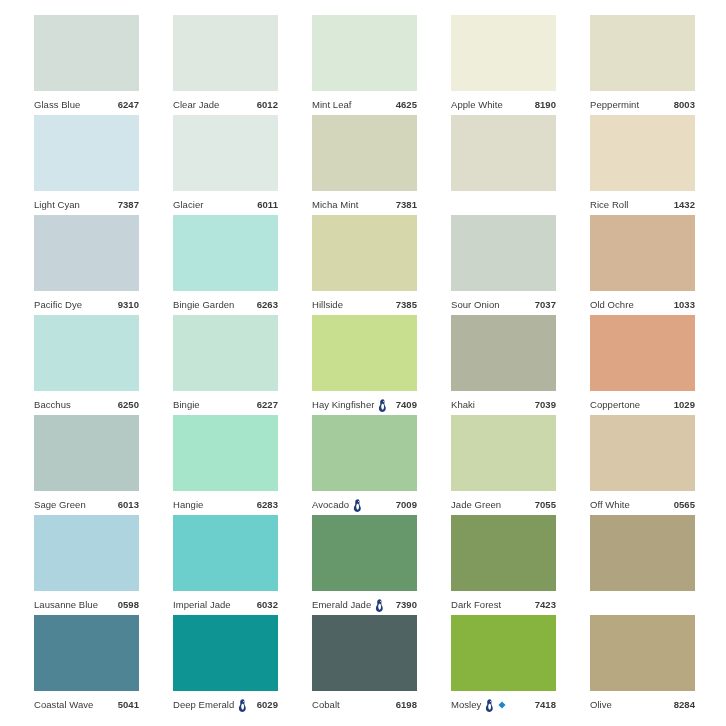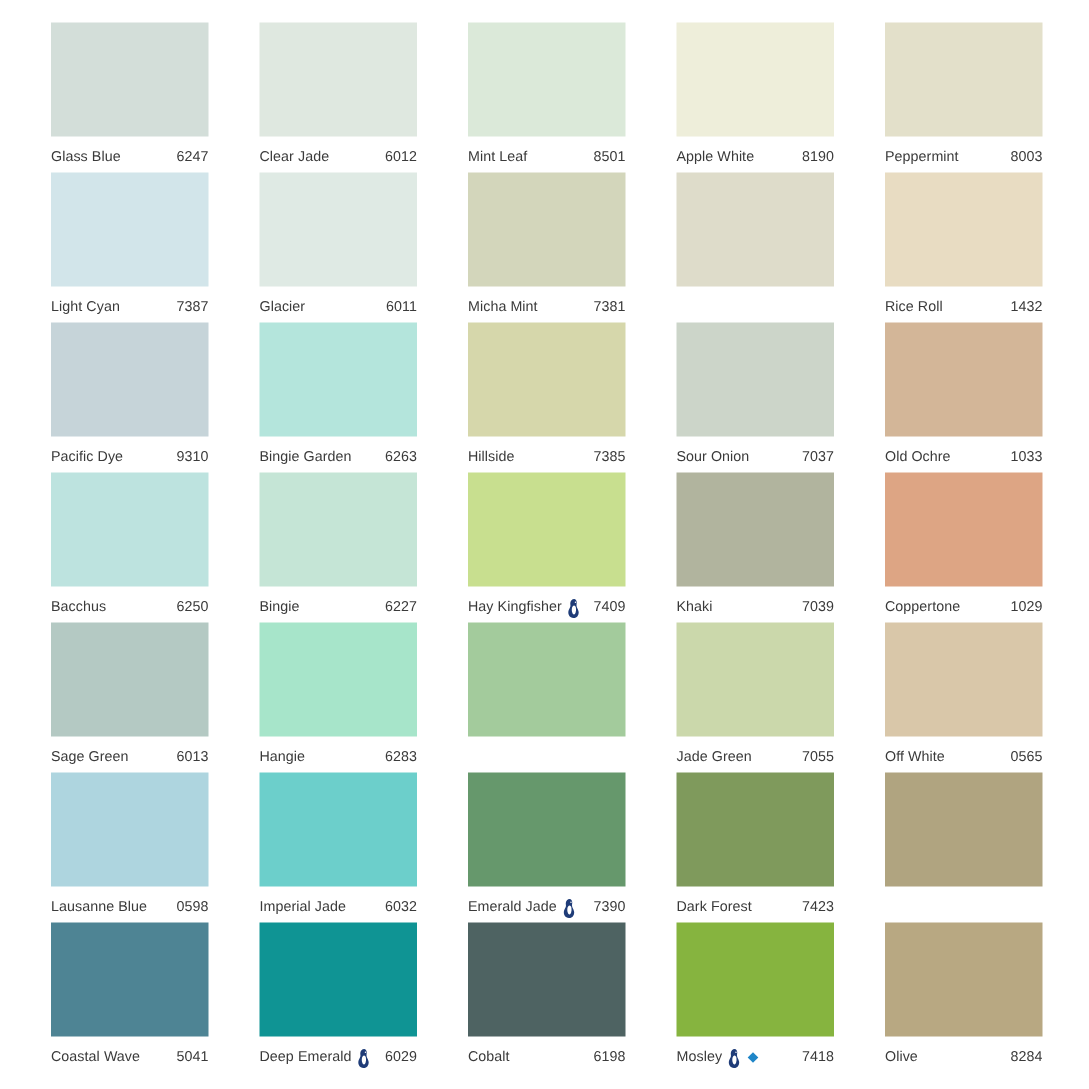--- a/index.html
+++ b/index.html
@@ -56,20 +56,21 @@
     color:#3a3a3a;
     letter-spacing:0.05px;
     line-height:1;
   }
   .swatch-code{
     font-size:9.5px;
     color:#3a3a3a;
     letter-spacing:0.05px;
     line-height:1;
     text-align:center;
+    font-weight:bold;
   }
   .penguin-icon{
     display:inline-block;
     width:9px;
     height:13px;
     margin-left:2px;
     vertical-align:middle;
     flex:0 0 auto;
   }
   .penguin-icon svg{display:block;}
@@ -104,21 +105,21 @@
         </div>
         <span class="swatch-code">6012</span>
       </div>
     </div>
     <div class="swatch-cell">
       <div class="swatch-chip" style="background-color: rgb(219, 233, 217);"></div>
       <div class="swatch-caption">
         <div class="swatch-name-wrap">
           <span class="swatch-name">Mint Leaf</span>
         </div>
-        <span class="swatch-code">8501</span>
+        <span class="swatch-code">4625</span>
       </div>
     </div>
     <div class="swatch-cell">
       <div class="swatch-chip" style="background-color: rgb(238, 238, 218);"></div>
       <div class="swatch-caption">
         <div class="swatch-name-wrap">
           <span class="swatch-name">Apple White</span>
         </div>
         <span class="swatch-code">8190</span>
       </div>
@@ -281,20 +282,33 @@
       <div class="swatch-chip" style="background-color: rgb(167, 229, 202);"></div>
       <div class="swatch-caption">
         <div class="swatch-name-wrap">
           <span class="swatch-name">Hangie</span>
         </div>
         <span class="swatch-code">6283</span>
       </div>
     </div>
     <div class="swatch-cell">
       <div class="swatch-chip" style="background-color: rgb(163, 203, 156);"></div>
+      <div class="swatch-caption">
+        <div class="swatch-name-wrap">
+          <span class="swatch-name">Avocado</span>
+          <span class="penguin-icon">
+            <svg viewBox="0 0 18 26" width="9" height="13" aria-hidden="true">
+              <path fill="#1f3c78" d="M9.6 0.6c-2.9 0-5.0 2.3-5.2 5.3-0.1 1.6 0.2 2.6 0.2 3.9 0 1.9-1.3 3.4-2.1 5.2-0.9 2.0-1.0 4.2-0.3 6.3 0.5 1.6 1.6 3.0 3.0 3.8 1.2 0.7 2.6 0.9 3.9 0.8 1.9-0.1 3.7-0.9 4.9-2.4 1.3-1.6 1.8-3.8 1.5-5.8-0.3-2.1-1.4-3.9-2.2-5.8-0.5-1.2-0.7-2.3-0.6-3.6 0.1-1.2 0.4-2.2 0.3-3.4C12.8 2.4 11.5 0.6 9.6 0.6z"></path>
+              <path fill="#ffffff" d="M9.4 9.3c1.2 0 2.2 1.3 2.5 3.0 0.4 2.1 0.2 4.5-0.4 6.5-0.4 1.3-1.1 2.4-2.1 2.5-1.0 0.1-1.8-0.9-2.3-2.2-0.8-2.1-0.9-4.7-0.4-6.7C7.1 10.6 8.2 9.3 9.4 9.3z"></path>
+              <circle fill="#ffffff" cx="11.3" cy="5.0" r="1.0"></circle>
+            </svg>
+          </span>
+        </div>
+        <span class="swatch-code">7009</span>
+      </div>
     </div>
     <div class="swatch-cell">
       <div class="swatch-chip" style="background-color: rgb(203, 216, 171);"></div>
       <div class="swatch-caption">
         <div class="swatch-name-wrap">
           <span class="swatch-name">Jade Green</span>
         </div>
         <span class="swatch-code">7055</span>
       </div>
     </div>

